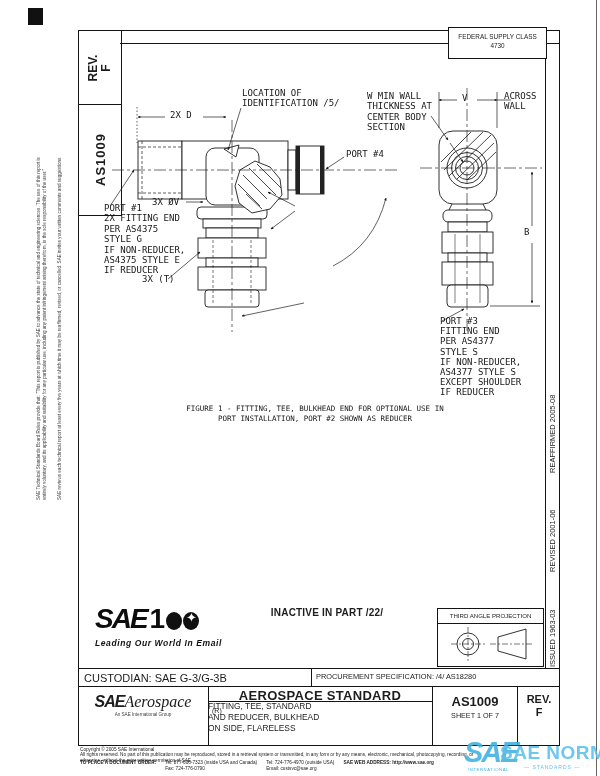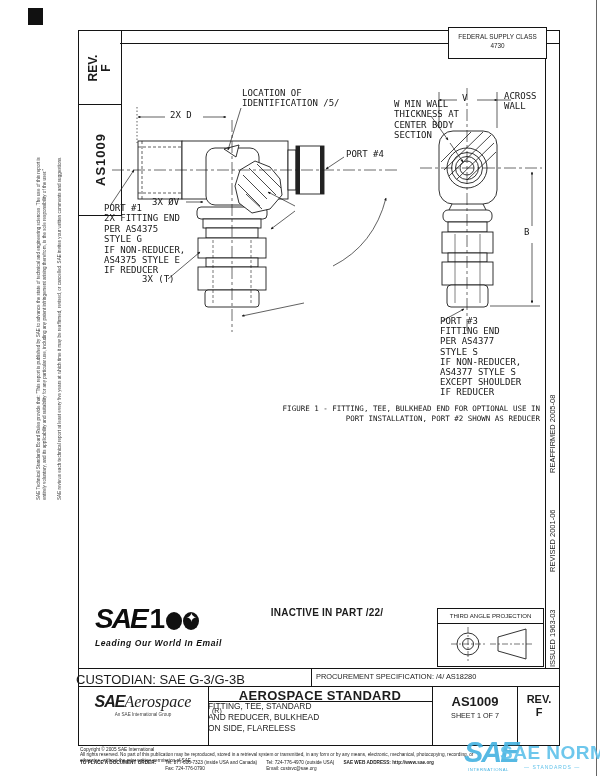--- a/index.html
+++ b/index.html
@@ -10,21 +10,21 @@
   .line{position:absolute;background:#141414;}
   .box{position:absolute;border:1.2px solid #141414;background:#fff;}
   .vwrap{position:absolute;display:flex;align-items:center;justify-content:center;}
   .vtext{transform:rotate(-90deg);white-space:pre-line;text-align:center;font-weight:bold;}
   .co{position:absolute;font:9px/10.4px "DejaVu Sans Mono",monospace;white-space:pre-line;color:#161616;}
   .mdate{position:absolute;left:548px;transform:rotate(-90deg);transform-origin:0 0;
          font-size:7.5px;white-space:nowrap;color:#222;}
   .ldisc{position:absolute;transform:rotate(-90deg);transform-origin:0 0;
          font-size:4.6px;line-height:6px;width:352px;color:#3a3a3a;}
   .tiny{font-size:4.7px;line-height:5.6px;color:#222;}
-  .caption{position:absolute;left:90px;top:404px;width:450px;text-align:right;
+  .caption{position:absolute;left:90px;top:404px;width:450px;text-align:center;
            font:7.5px/9.5px "DejaVu Sans Mono",monospace;white-space:pre-line;color:#161616;}
   .circle0{display:inline-block;width:16px;height:18px;background:#101010;border-radius:50%;margin-left:1px;vertical-align:-2px;}
 </style>
 </head>
 <body>
 
 <div class="sheet">
 
   <div class="abs" style="left:28px;top:8px;width:15px;height:17px;background:#111;"></div>
   <div class="line" style="left:596px;top:0;width:1px;height:776px;background:#666;"></div>
@@ -143,21 +143,21 @@
       <path d="M333,266 Q374,245 386,198" marker-end="url(#arr)"></path>
       <path d="M442,321 L464,309" marker-end="url(#arr)"></path>
       <path d="M431,116 L448,140" marker-end="url(#arr)"></path>
       <path d="M450,143 L463,162" marker-end="url(#arr)"></path>
     </g>
   </svg>
 
   <div class="co" style="left:218px;top:88px;margin-left:24px;">LOCATION OF
 IDENTIFICATION /5/</div>
   <div class="co" style="left:170px;top:110px;">2X D</div>
-  <div class="co" style="left:367px;top:99px;margin-left:27px;">W MIN WALL
+  <div class="co" style="left:367px;top:91px;">W MIN WALL
 THICKNESS AT
 CENTER BODY
 SECTION</div>
   <div class="co" style="left:462px;top:93px;">V</div>
   <div class="co" style="left:504px;top:91px;">ACROSS
 WALL</div>
   <div class="co" style="left:346px;top:149px;">PORT #4</div>
   <div class="co" style="left:104px;top:203px;">PORT #1
 2X FITTING END
 PER AS4375
@@ -202,21 +202,21 @@
   </div>
 
   <div class="line" style="left:78px;top:668px;width:482px;height:1.4px;"></div>
   <div class="line" style="left:311px;top:668px;width:1.1px;height:18px;"></div>
   <div class="line" style="left:78px;top:686px;width:482px;height:1.4px;"></div>
   <div class="line" style="left:208px;top:686px;width:1.3px;height:59px;"></div>
   <div class="line" style="left:432px;top:686px;width:1.3px;height:59px;"></div>
   <div class="line" style="left:517px;top:686px;width:1.3px;height:59px;"></div>
   <div class="line" style="left:209px;top:701px;width:223px;height:1.2px;"></div>
 
-  <div class="abs" style="left:76px;top:672px;font-size:13px;">CUSTODIAN: SAE G-3/G-3B</div>
+  <div class="abs" style="left:84px;top:672px;font-size:11px;">CUSTODIAN: SAE G-3/G-3B</div>
   <div class="abs" style="left:316px;top:672px;width:238px;text-align:left;font-size:7.4px;">PROCUREMENT SPECIFICATION: /4/ AS18280</div>
 
   <div class="abs" style="left:208px;top:688px;width:224px;text-align:center;font-weight:bold;font-size:13px;letter-spacing:0.3px;">AEROSPACE STANDARD</div>
 
   <div class="abs" style="left:82px;top:693px;width:122px;text-align:center;">
     <span style="font-style:italic;font-weight:900;font-size:16px;letter-spacing:-1px;">SAE</span><span style="font-family:'Liberation Serif',serif;font-style:italic;font-size:16px;">Aerospace</span>
     <div style="font-size:4.6px;color:#444;margin-top:1px;">An SAE International Group</div>
   </div>
   <div class="abs" style="left:212px;top:707px;font-size:7px;">(R)</div>
   <div class="abs" style="left:208px;top:701px;width:224px;text-align:left;font-size:8.4px;line-height:11px;white-space:pre-line;">FITTING, TEE, STANDARD

